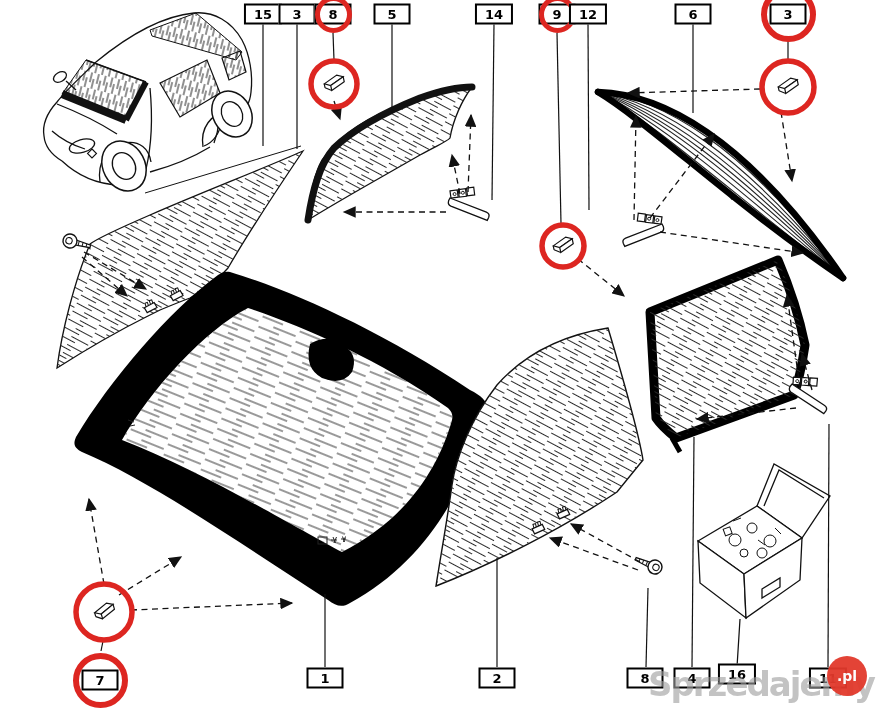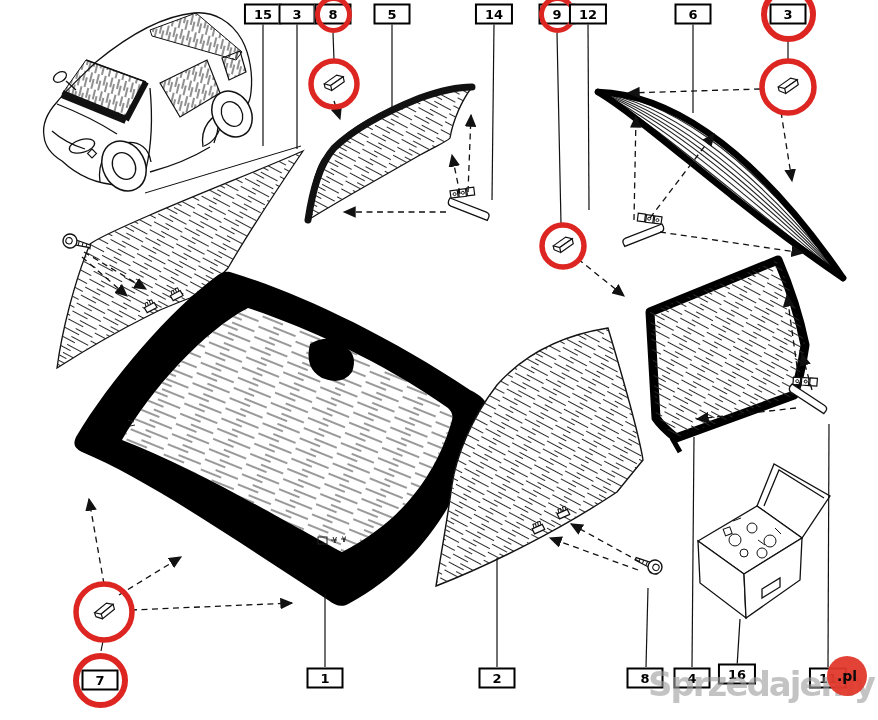--- a/index.html
+++ b/index.html
@@ -10,21 +10,21 @@
           padding:0 8px;border:2px solid #000;background:#fff;z-index:3;
           display:flex;align-items:center;justify-content:center;
           font:bold 13px "DejaVu Sans",sans-serif;color:#000;}
   .ring::before{content:"";position:absolute;left:50%;top:50%;transform:translate(-50%,-50%);
           width:27px;height:27px;border:5px solid var(--red);border-radius:50%;z-index:-1;}
   .ring-lg::before{width:43px;height:43px;border-width:6px;}
   .wm{position:absolute;left:648px;top:664px;z-index:6;
       font:bold 34px "DejaVu Sans",sans-serif;letter-spacing:-2px;
       color:var(--wm);opacity:.62;}
   .wmbadge{position:absolute;left:827px;top:656px;width:40px;height:40px;border-radius:50%;
-      background:var(--badge);color:#000000;z-index:7;opacity:.95;
+      background:var(--badge);color:#ffffff;z-index:7;opacity:.95;
       display:flex;align-items:center;justify-content:center;
       font:bold 14px "DejaVu Sans",sans-serif;}
 </style>
 </head>
 <body>
 
 <div class="stage">
 
 <svg width="878" height="720" viewBox="0 0 878 720">
   <defs>

